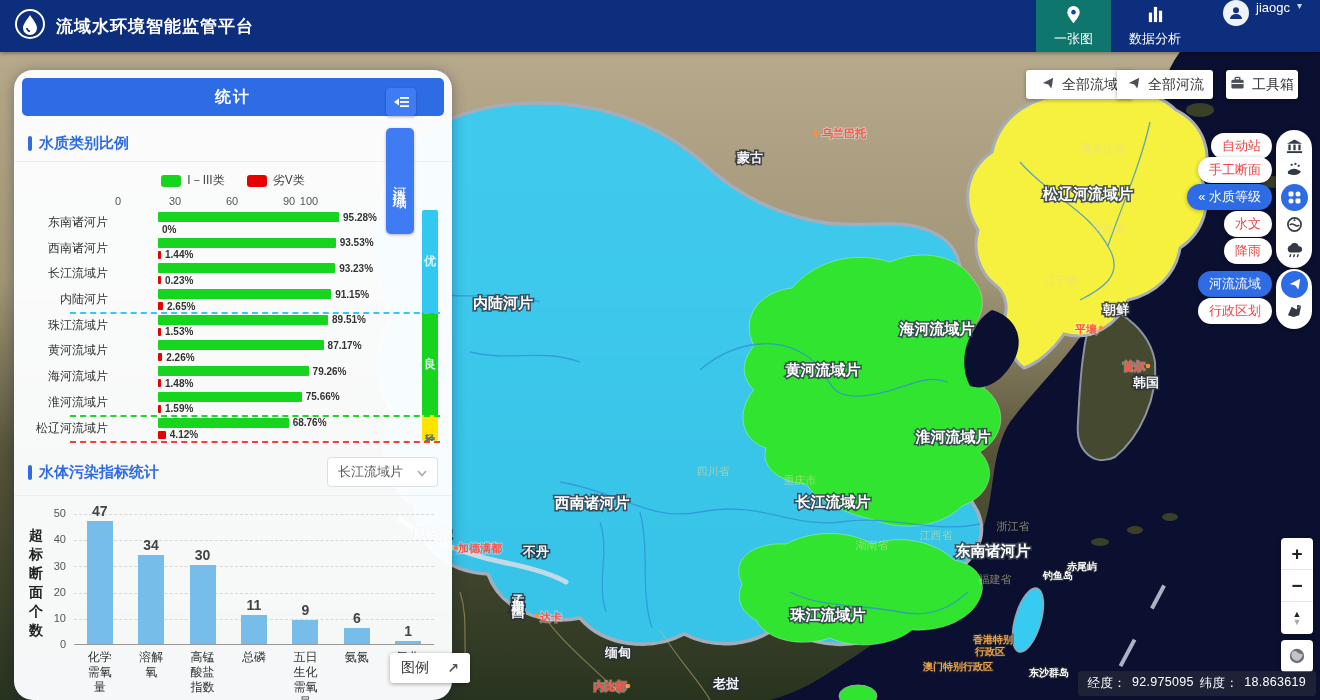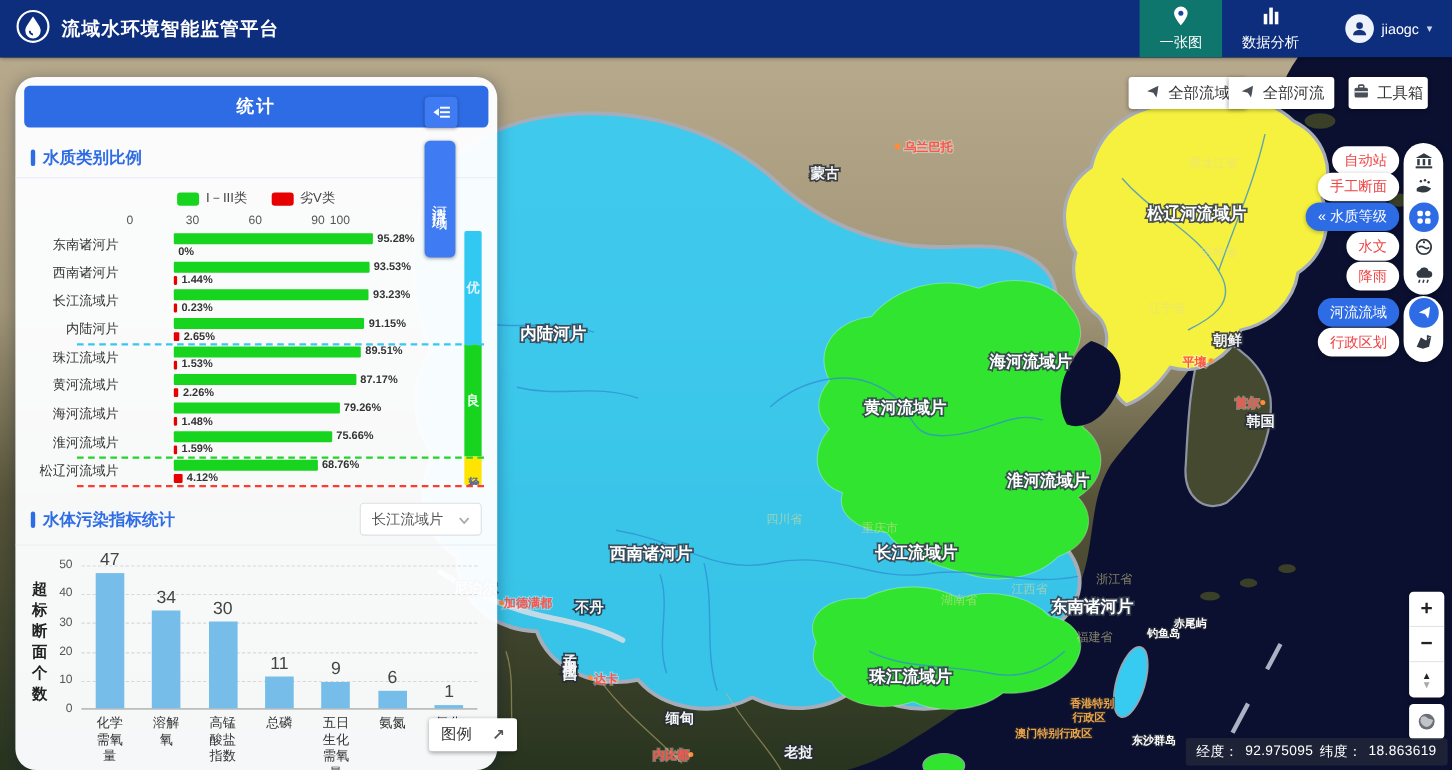--- a/index.html
+++ b/index.html
@@ -6,21 +6,21 @@
   html,body { width:1320px; height:700px; overflow:hidden; font-family:"Liberation Sans","DejaVu Sans",sans-serif; }
   #app { position:relative; width:1320px; height:700px; background:#0b1030; overflow:hidden; }
 
   
   #navbar { position:absolute; top:0; left:0; width:1320px; height:52px; background:#0d2d7d; display:flex; align-items:center; z-index:50; box-shadow:0 1px 4px rgba(0,0,0,.4); }
   .brand { display:flex; align-items:center; gap:10px; padding-left:14px; }
   .brand-title { color:#fff; font-size:17px; font-weight:bold; letter-spacing:1px; }
   .nav-right { margin-left:auto; display:flex; align-items:stretch; height:52px; }
   .nav-item { display:flex; flex-direction:column; align-items:center; justify-content:center; gap:3px; padding:0 18px; color:#fff; font-size:13px; cursor:pointer; }
   .nav-item.active { background:#0f766e; }
-  .user-chip { display:flex; align-items:center; gap:7px; padding:0 18px 0 24px; color:#fff; font-size:13px; cursor:pointer; }
+  .user-chip { display:flex; align-items:flex-start; gap:7px; padding:0 18px 0 24px; color:#fff; font-size:13px; cursor:pointer; }
   .avatar { width:26px; height:26px; border-radius:50%; background:#eef2fb; display:flex; align-items:center; justify-content:center; }
   .caret { font-size:10px; color:#cdd6ee; }
 
   
   #map-wrap { position:absolute; top:52px; left:0; width:1320px; height:648px; }
   #map-wrap svg { display:block; }
   text.basin-lb { font-size:15px; font-weight:bold; fill:#ffffff; stroke:rgba(55,65,80,.9); stroke-width:3px; paint-order:stroke; text-anchor:middle; }
   text.country-lb { font-size:13px; font-weight:bold; fill:#f4f6f8; stroke:rgba(40,45,55,.85); stroke-width:3px; paint-order:stroke; text-anchor:middle; }
   text.city-lb { font-size:11px; font-weight:bold; fill:#ff5348; stroke:rgba(255,255,255,.35); stroke-width:2px; paint-order:stroke; text-anchor:middle; }
   text.prov-lb { font-size:11px; fill:#e6dd96; opacity:.55; text-anchor:middle; }
@@ -61,21 +61,21 @@
   .dash-line.c3 { top:246px; border-color:#ff3b30; }
 
   .select-box { display:flex; align-items:center; gap:14px; border:1px solid #dcdfe6; border-radius:4px; padding:5px 10px; font-size:13px; color:#555; background:#fff; cursor:pointer; }
 
   .pollution-chart { position:relative; height:218px; margin:4px 8px 0 2px; }
   .ylab { position:absolute; left:12px; top:26px; width:16px; font-size:14px; font-weight:bold; color:#222; line-height:19px; word-break:break-all; text-align:center; }
   .ytick { position:absolute; left:26px; width:24px; text-align:right; font-size:11px; color:#555; }
   .v-plot { position:absolute; left:58px; right:10px; top:14px; height:131px; border-bottom:1px solid #999; display:flex; align-items:flex-end; justify-content:space-around; }
   .grid { position:absolute; left:0; right:0; border-top:1px dashed #d8d8d8; }
   .v-col { width:40px; display:flex; flex-direction:column; align-items:center; justify-content:flex-end; position:relative; z-index:2; }
-  .v-val { font-size:16px; font-weight:normal; color:#444; margin-bottom:2px; }
+  .v-val { font-size:14px; font-weight:bold; color:#444; margin-bottom:2px; }
   .v-bar { width:26px; background:#76bde9; }
   .v-cats { position:absolute; left:58px; right:10px; top:150px; display:flex; justify-content:space-around; }
   .v-cat { width:40px; display:flex; justify-content:center; }
   .v-cat span { display:inline-block; width:26px; font-size:12px; color:#333; line-height:15px; text-align:center; word-break:break-all; }
 
   
   .ctl { position:absolute; z-index:45; }
   .white-btn { background:#fff; border-radius:3px; box-shadow:0 1px 4px rgba(0,0,0,.35); display:flex; align-items:center; justify-content:center; gap:7px; font-size:14px; color:#333; cursor:pointer; }
   #btn-all-basins { left:1026px; top:70px; width:106px; height:29px; border-radius:3px 0 0 3px; }
   #btn-all-rivers { left:1117px; top:70px; width:96px; height:29px; border-radius:0 3px 3px 0; }

